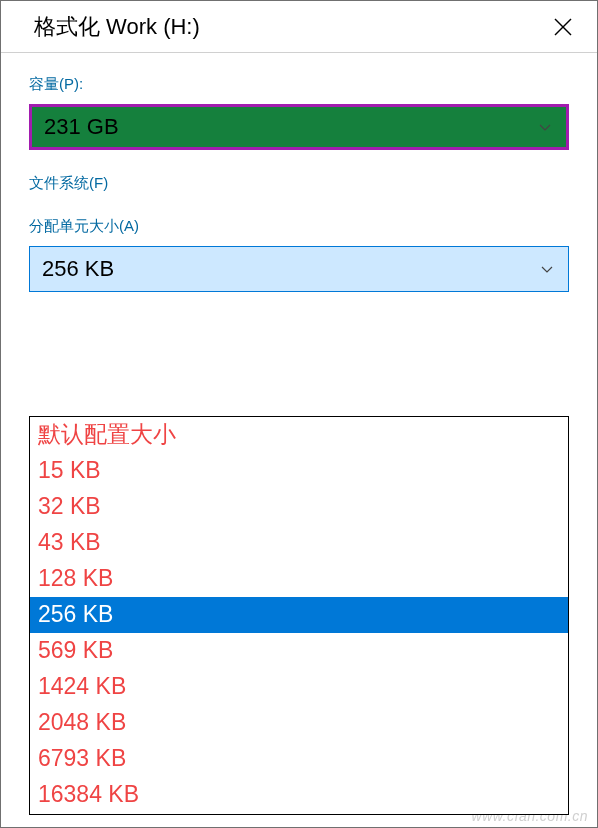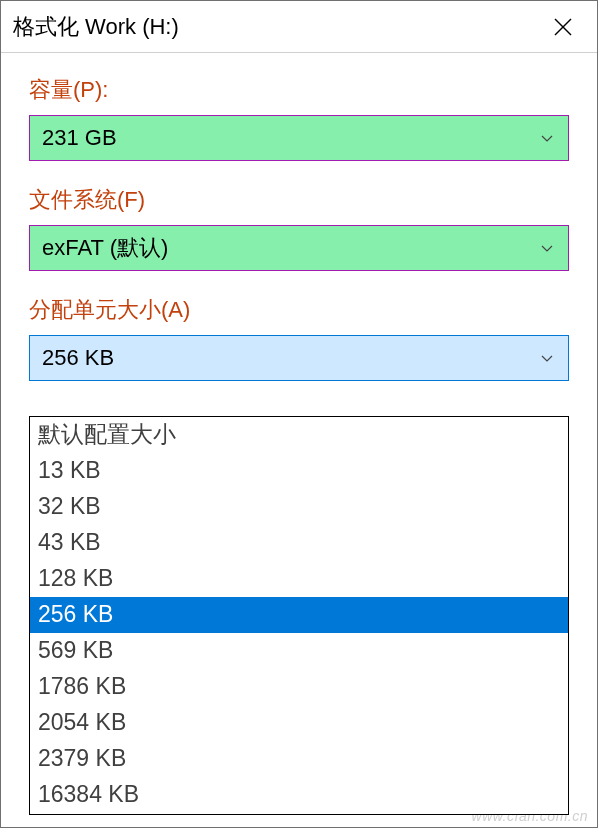--- a/index.html
+++ b/index.html
@@ -15,21 +15,21 @@
       width: 100%;
       height: 100%;
       border: 1px solid #707070;
       display: flex;
       flex-direction: column;
     }
     .titlebar {
       height: 52px;
       display: flex;
       align-items: center;
-      padding: 0 14px 0 12px;
+      padding: 0 14px 0 33px;
       border-bottom: 1px solid #d0d0d0;
     }
     .titlebar-title {
       flex: 1;
       font-size: 22px;
       color: #000;
     }
     .close-btn {
       width: 40px;
       height: 40px;
@@ -44,29 +44,29 @@
       stroke: #000;
       stroke-width: 1.5;
     }
     .content {
       padding: 22px 28px 0 28px;
       flex: 1;
       position: relative;
     }
     .field-group { margin-bottom: 24px; }
     .field-label {
-      font-size: 22px;
-      color: #c2410c;
+      font-size: 15px;
+      color: #0369a1;
       margin-bottom: 10px;
     }
     .dropdown {
       width: 100%;
       height: 46px;
-      background: #86efac;
-      border: 1px solid #a21caf;
+      background: #15803d;
+      border: 3px solid #a21caf;
       display: flex;
       align-items: center;
       padding: 0 14px 0 12px;
       cursor: pointer;
     }
     .dropdown-value {
       flex: 1;
       font-size: 22px;
       color: #000;
     }
@@ -90,21 +90,21 @@
       left: 28px;
       right: 28px;
       top: 363px;
       background: #ffffff;
       border: 1px solid #000;
       z-index: 10;
     }
     .dropdown-option {
       padding: 2px 8px 3px 8px;
       font-size: 23px;
-      color: #404040;
+      color: #ef4444;
       line-height: 1.35;
       cursor: pointer;
     }
     .dropdown-option.selected {
       background: #0078d7;
       color: #ffffff;
     }
     .watermark {
       position: absolute;
       right: 10px;
@@ -139,53 +139,45 @@
         <div class="chevron">
           <svg viewBox="0 0 14 14">
               <polyline points="2,5 7,10 12,5"></polyline>
             </svg>
         </div>
       </div>
     </div>
 
     <div class="field-group">
       <div class="field-label">文件系统(F)</div>
-      <div class="dropdown">
-        <div class="dropdown-value">exFAT (默认)</div>
-        <div class="chevron">
-          <svg viewBox="0 0 14 14">
-              <polyline points="2,5 7,10 12,5"></polyline>
-            </svg>
-        </div>
-      </div>
     </div>
 
     <div class="field-group">
       <div class="field-label">分配单元大小(A)</div>
       <div class="dropdown dropdown-open">
         <div class="dropdown-value">256 KB</div>
         <div class="chevron">
           <svg viewBox="0 0 14 14">
               <polyline points="2,5 7,10 12,5"></polyline>
             </svg>
         </div>
       </div>
     </div>
 
     <div class="dropdown-list" id="allocation-list">
         <div class="dropdown-option">默认配置大小</div>
-        <div class="dropdown-option">13 KB</div>
+        <div class="dropdown-option">15 KB</div>
         <div class="dropdown-option">32 KB</div>
         <div class="dropdown-option">43 KB</div>
         <div class="dropdown-option">128 KB</div>
         <div class="dropdown-option selected">256 KB</div>
         <div class="dropdown-option">569 KB</div>
-        <div class="dropdown-option">1786 KB</div>
-        <div class="dropdown-option">2054 KB</div>
-        <div class="dropdown-option">2379 KB</div>
+        <div class="dropdown-option">1424 KB</div>
+        <div class="dropdown-option">2048 KB</div>
+        <div class="dropdown-option">6793 KB</div>
         <div class="dropdown-option">16384 KB</div>
       </div>
 
   </div>
 
 </div>
 
 <div class="watermark">www.cfan.com.cn</div>
 
 </body></html>

